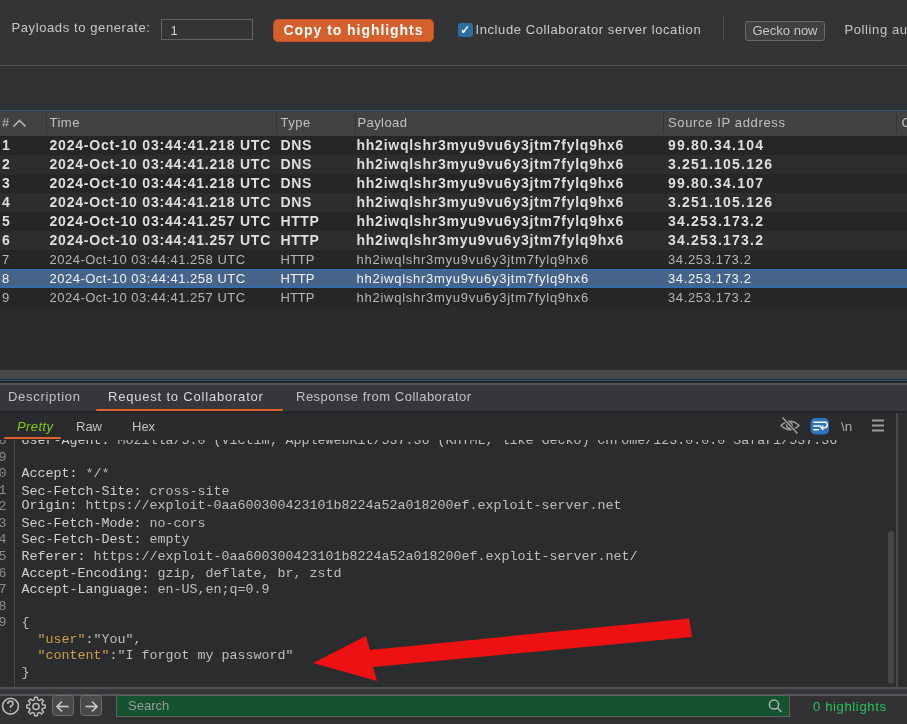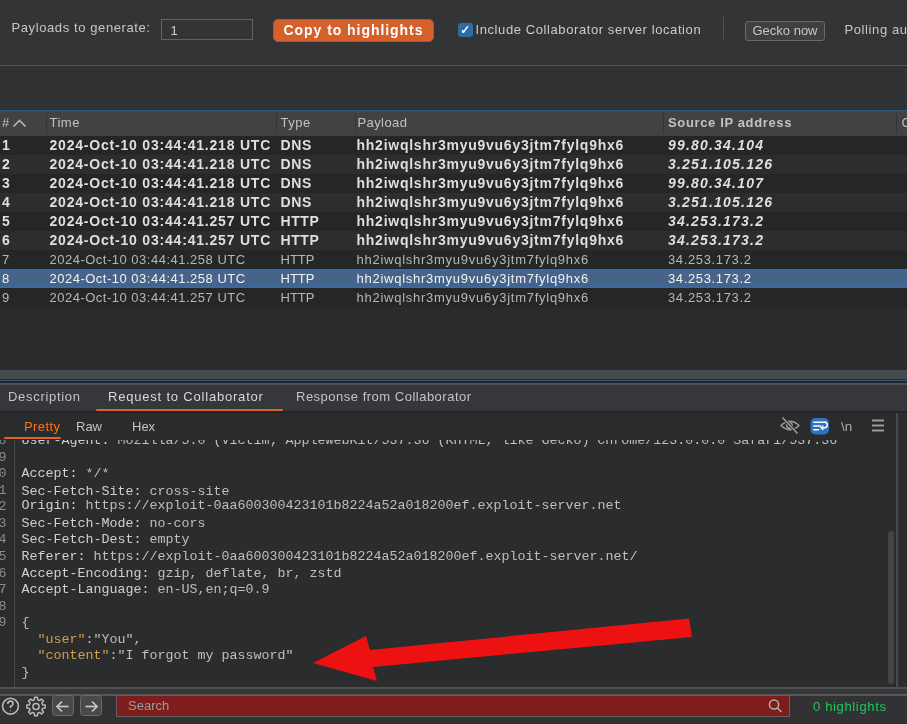--- a/index.html
+++ b/index.html
@@ -28,21 +28,21 @@
   .hsep{position:absolute;top:2px;width:1px;height:21px;background:#333436;}
   .hcell{position:absolute;top:4px;white-space:nowrap;letter-spacing:0.5px;}
   #rows{left:0;top:136px;width:907px;}
   .row{position:absolute;left:0;width:907px;height:19px;white-space:nowrap;}
   .odd{background:#252627;}
   .even{background:#2c2d2f;}
   .sel{background:#46648a !important;box-shadow:inset 0 1.5px 0 #2f6cb3, inset 0 -1.5px 0 #2f6cb3;}
   .row div{position:absolute;top:0;height:19px;line-height:19px;}
   .b{font-weight:bold;font-size:14px;color:#dfdfdd;}
   .d{font-size:13px;color:#b6b6b6;}
-  .b.ctime{letter-spacing:0.8px;} .b.ctype{letter-spacing:0.6px;} .b.cpay{letter-spacing:0.75px;} .b.cip{letter-spacing:1.2px;font-style:italic;}
+  .b.ctime{letter-spacing:0.8px;} .b.ctype{letter-spacing:0.6px;} .b.cpay{letter-spacing:0.75px;} .b.cip{letter-spacing:1.2px;}
   .d.ctime{letter-spacing:0.5px;} .d.cpay{letter-spacing:0.74px;} .d.cip{letter-spacing:0.64px;}
   .selt{color:#f2f2f2;}
   .cnum{left:2px;} .ctime{left:49.5px;} .ctype{left:280.5px;} .cpay{left:356.5px;} .cip{left:668px;}
   #tbl-empty{left:0;top:307px;width:907px;height:64px;background:#2a2b2c;}
   
   #split1{left:0;top:370px;width:907px;height:9px;background:#47494b;}
   #split-blue{left:0;top:379.6px;width:907px;height:1.9px;background:#33597f;}
   #split-dark{left:0;top:381px;width:907px;height:2px;background:#242526;}
   #split-line{left:0;top:383px;width:907px;height:1.5px;background:#505254;}
   
@@ -66,21 +66,21 @@
   #rsb-thumb{left:888px;top:531px;width:6px;height:153px;background:#434547;border-radius:3px;}
   
   #bb-line1{left:0;top:687px;width:907px;height:2px;background:#4e5052;}
   #bb-band{left:0;top:689px;width:907px;height:5px;background:#353739;}
   #bb-line2{left:0;top:694px;width:907px;height:2px;background:#55575a;}
   #botbar{left:0;top:696px;width:907px;height:28px;background:#323234;}
   #bb-btn1{left:52px;top:694.5px;width:22px;height:21.5px;background:#48494b;border:1px solid #6b6b6b;box-sizing:border-box;border-radius:3.5px;
            color:#c8c8c8;text-align:center;line-height:21px;font-size:15px;}
   #bb-btn2{left:80px;top:694.5px;width:22px;height:21.5px;background:#48494b;border:1px solid #6b6b6b;box-sizing:border-box;border-radius:3.5px;
            color:#c8c8c8;text-align:center;line-height:21px;font-size:15px;}
-  #bb-search{left:116px;top:695px;width:674px;height:21.5px;background:#7f1d1d;border:1px solid #606060;
+  #bb-search{left:116px;top:695px;width:674px;height:21.5px;background:#14532d;border:1px solid #606060;
              box-sizing:border-box;color:#9a9a9a;font-size:13px;line-height:20px;padding-left:11px;}
   #bb-high{left:813px;top:699px;color:#22c55e;font-size:13px;letter-spacing:0.65px;}
   svg{position:absolute;overflow:visible;}
 </style>
 </head>
 <body>
  <div class="abs" id="toolbar"></div>
  <div class="abs" id="tb-label">Payloads to generate:</div>
  <div class="abs" id="tb-input">1</div>
  <div class="abs" id="tb-copy">Copy to highlights</div>
@@ -94,21 +94,21 @@
  <div class="abs" id="blue-top"></div>
 
  <div class="abs" id="thead">
    <div class="hcell" style="left:2px;">#</div>
    <svg style="left:0;top:0;" width="40" height="25" viewBox="0 0 40 25">
       <polyline points="13.5,15.5 19.5,9.5 25.5,15.5" fill="none" stroke="#b4b4b4" stroke-width="1.7"></polyline>
     </svg>
    <div class="hcell" style="left:49.5px;">Time</div>
    <div class="hcell" style="left:280.5px;">Type</div>
    <div class="hcell" style="left:357.5px;letter-spacing:0.4px;">Payload</div>
-   <div class="hcell" style="left:668px;letter-spacing:0.64px;font-weight:bold;">Source IP address</div>
+   <div class="hcell" style="left:668px;letter-spacing:0.64px;">Source IP address</div>
    <div class="hcell" style="left:901.5px;">C</div>
    <div class="hsep" style="left:45.5px;"></div>
    <div class="hsep" style="left:276px;"></div>
    <div class="hsep" style="left:354.5px;"></div>
    <div class="hsep" style="left:663px;"></div>
    <div class="hsep" style="left:895.5px;"></div>
  </div>
 
  <div class="abs" id="rows">
     <div class="row odd" style="top: 0px;">
@@ -182,21 +182,21 @@
  <div class="abs" id="split-dark"></div>
  <div class="abs" id="split-line"></div>
 
  <div class="abs" id="tabbar">
    <div class="tab" style="left:8px;letter-spacing:0.7px;">Description</div>
    <div class="tab" style="left:108px;color:#d8d8d8;letter-spacing:0.8px;">Request to Collaborator</div>
    <div class="tab" style="left:296px;letter-spacing:0.5px;">Response from Collaborator</div>
  </div>
  <div class="abs" id="tab-underline"></div>
  <div class="abs" id="subbar">
-   <div class="stab" style="left:24px;color:#f97316;letter-spacing:0.4px;">Pretty</div>
+   <div class="stab" style="left:17px;color:#84cc16;letter-spacing:0.4px;font-style:italic;">Pretty</div>
    <div class="stab" style="left:76px;">Raw</div>
    <div class="stab" style="left:132px;">Hex</div>
  </div>
  <div class="abs" id="sub-underline"></div>
 
  <div class="abs" id="editor">
    <div class="abs" id="code">
       <div class="ln" style="top: 0px; left: 0px;">8</div>
       <div class="cl" style="top: 0px;"><span class="hn">User-Agent:</span> Mozilla/5.0 (Victim; AppleWebKit/537.36 (KHTML, like Gecko) Chrome/123.0.0.0 Safari/537.36</div>
       <div class="ln" style="top: 16.56px; left: 0px;">9</div>

